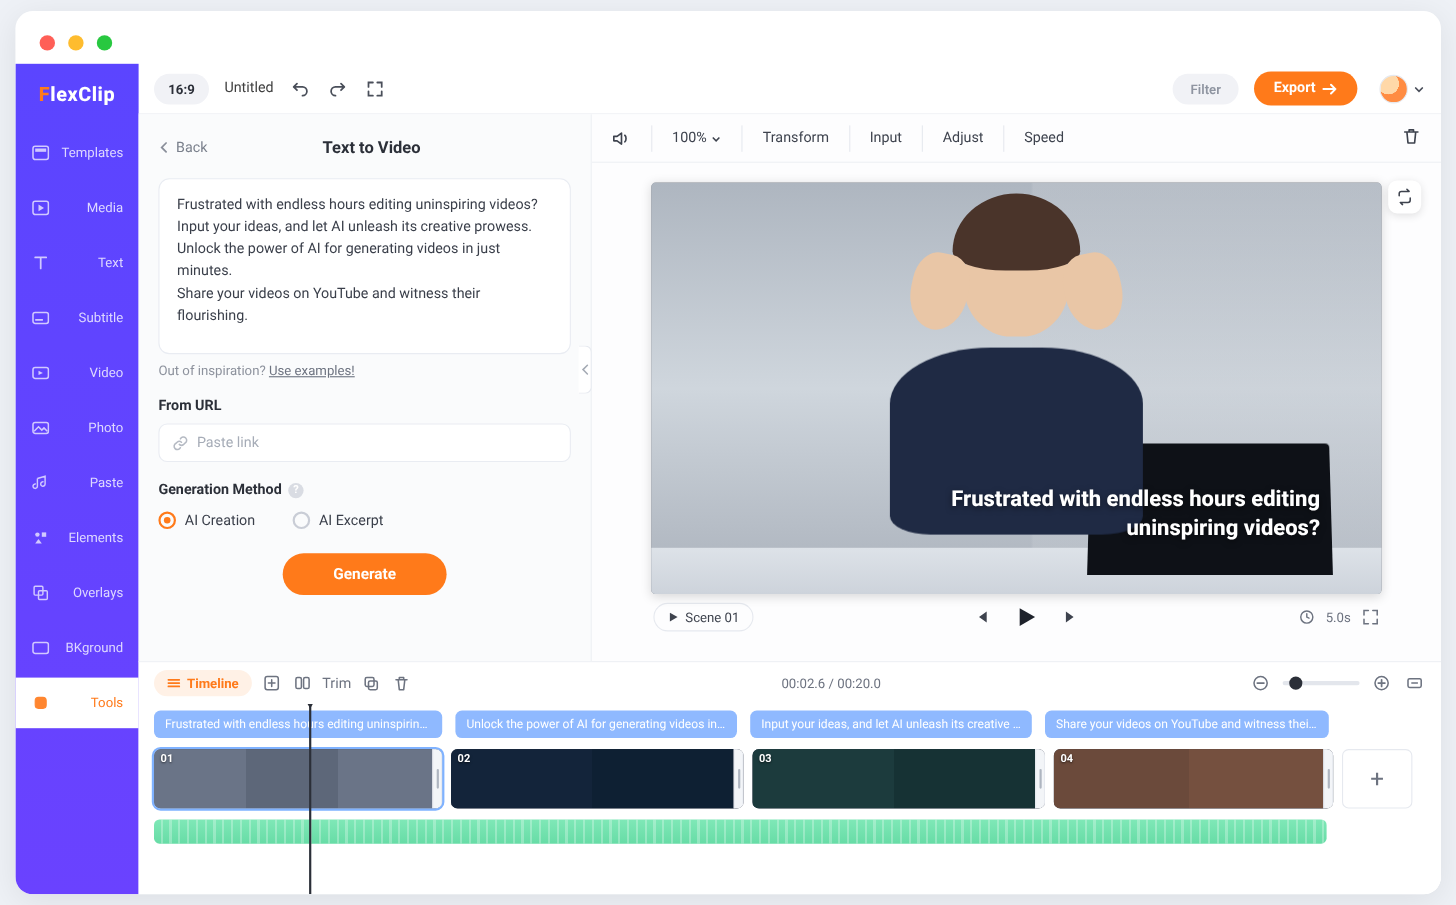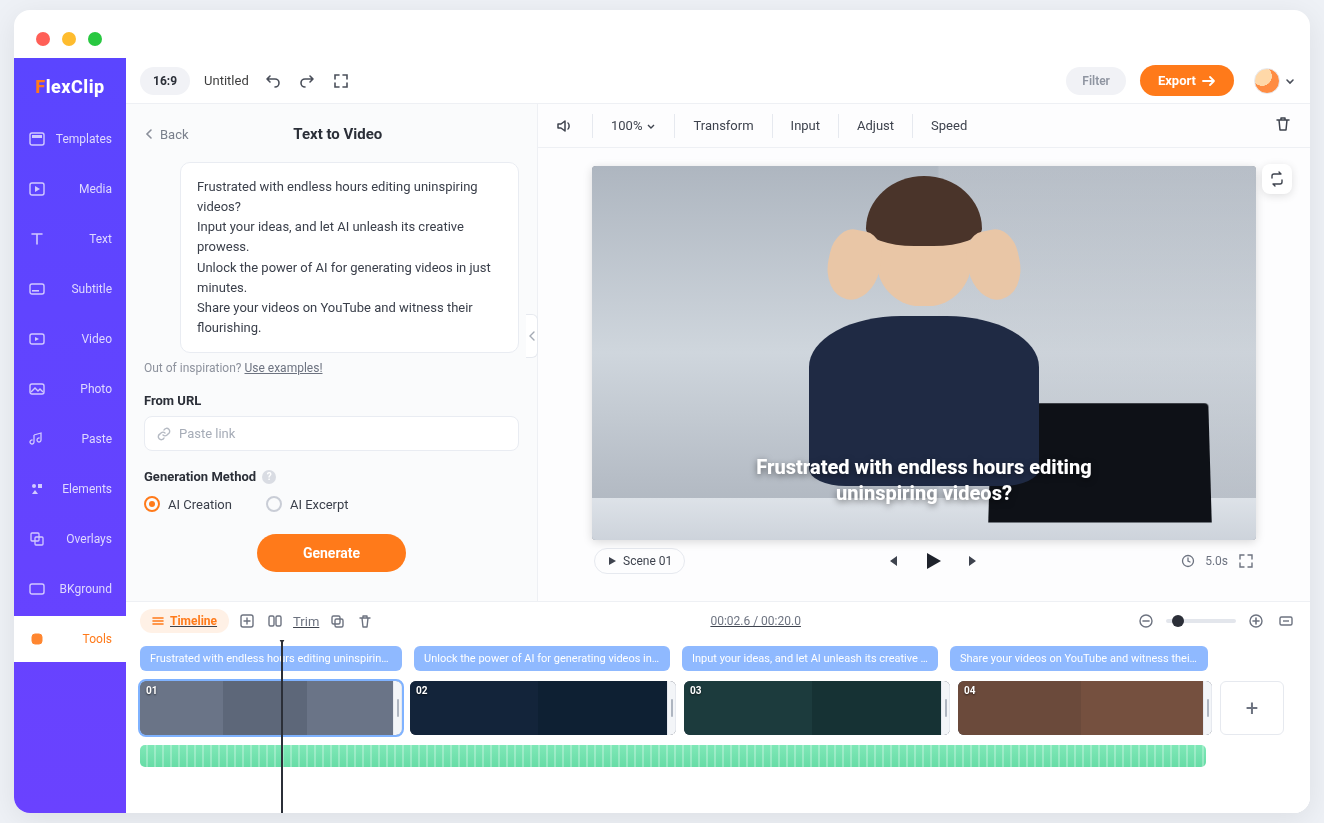--- a/index.html
+++ b/index.html
@@ -44,21 +44,21 @@
   
   .mid { flex:1; display:flex; min-height:0; }
 
   
   .panel { width:412px; min-width:412px; background:#fafbfc; border-right:1px solid #eef0f4; display:flex; flex-direction:column; padding:16px 18px 10px 18px; position:relative; }
 
   .panel-header { display:flex; align-items:center; height:28px; margin-bottom:14px; }
   .back-btn { display:flex; align-items:center; gap:6px; color:#7a808c; font-size:13px; cursor:pointer; }
   .panel-title { flex:1; text-align:center; font-weight:700; font-size:15px; color:#2b2f38; margin-right:32px; }
 
-  .prompt-box { background:#fff; border:1px solid #e9ecf2; border-radius:10px; padding:14px 16px; font-size:13px; line-height:1.55; color:#3a3f4a; min-height:160px;margin-left:36px; }
+  .prompt-box { background:#fff; border:1px solid #e9ecf2; border-radius:10px; padding:14px 16px; font-size:13px; line-height:1.55; color:#3a3f4a; min-height:160px; }
   .inspiration { margin-top:8px; font-size:12px; color:#8d929d; }
   .inspiration .link { text-decoration:underline; cursor:pointer; color:#6d7380; }
 
   .section-label { margin-top:18px; font-size:13px; font-weight:700; color:#2b2f38; display:flex; align-items:center; gap:6px;}
   .section-label .q { width:14px; height:14px; border-radius:50%; background:#d9dce3; color:#fff; font-size:10px; display:flex; align-items:center; justify-content:center; }
 
   .url-input { margin-top:8px; display:flex; align-items:center; gap:8px; background:#fff; border:1px solid #e9ecf2; border-radius:8px; padding:9px 12px; color:#9aa0ab; font-size:13px; }
   .url-input input { flex:1; border:none; outline:none; font-size:13px; color:#3a3f4a; background:transparent; }
   .url-input input::placeholder { color:#a6acb7; }
 
@@ -91,34 +91,34 @@
   }
   .person { position:absolute; left:50%; top:30px; transform:translateX(-50%); }
   .head { width:96px; height:110px; background:#e9c6a6; border-radius:48% 48% 46% 46% / 58% 58% 44% 44%; position:relative; }
   .hair { position:absolute; top:-20px; left:-10px; width:116px; height:70px; background:#4a342a; border-radius:60% 60% 50% 50% / 90% 90% 30% 30%; }
   .hand { position:absolute; width:52px; height:70px; background:#e9c6a6; border-radius:40% 40% 50% 50%; }
   .hand.l { left:-48px; top:34px; transform:rotate(12deg); }
   .hand.r { right:-48px; top:34px; transform:rotate(-12deg); }
   .torso { position:absolute; top:120px; left:50%; transform:translateX(-50%); width:230px; height:170px; background:#1f2a44; border-radius:40% 40% 16% 16% / 30% 30% 10% 10%; }
   .laptop { position:absolute; right:46px; bottom:18px; width:220px; height:120px; background:#0e1117; border-radius:4px 4px 0 0; transform:perspective(400px) rotateX(6deg); }
   .desk { position:absolute; left:0; right:0; bottom:0; height:42px; background:linear-gradient(180deg,#dde2e8 0%, #cdd3db 100%); }
-  .caption { position:absolute; left:0; right:0; bottom:34px; text-align:center; color:#fff; font-weight:800; font-size:20px; line-height:1.3; padding:0 40px; text-shadow:0 2px 6px rgba(0,0,0,.5); }
+  .caption { position:absolute; left:0; right:0; bottom:48px; text-align:right; color:#fff; font-weight:800; font-size:20px; line-height:1.3; padding:0 56px; text-shadow:0 2px 6px rgba(0,0,0,.5); }
 
   .loop-btn { position:absolute; right:18px; top:16px; width:30px; height:30px; background:#fff; border-radius:8px; display:flex; align-items:center; justify-content:center; box-shadow:0 2px 8px rgba(0,0,0,.12); cursor:pointer;}
 
   .play-ctrl { width:664px; display:flex; align-items:center; justify-content:space-between; padding:8px 2px 2px 2px; }
   .pc-left { display:flex; align-items:center; gap:14px; }
   .scene-chip { border:1px solid #e6e9ef; border-radius:16px; padding:5px 12px; font-size:12px; display:flex; align-items:center; gap:6px; color:#3e434e; }
   .pc-mid { display:flex; align-items:center; gap:22px; }
   .pc-mid .big { font-size:22px; }
   .pc-right { display:flex; align-items:center; gap:10px; color:#6d7380; font-size:12px; }
 
   
   .timeline { height:212px; border-top:1px solid #eef0f4; background:#fff; display:flex; flex-direction:column; }
-  .tl-bar { height:38px; display:flex; align-items:center; padding:0 14px; gap:8px; font-size:13px; color:#3e434e;text-decoration:underline; }
+  .tl-bar { height:38px; display:flex; align-items:center; padding:0 14px; gap:8px; font-size:13px; color:#3e434e; }
   .tl-tab { background:#fff1e6; color:#ff7a1a; border-radius:14px; padding:5px 12px; font-size:12px; font-weight:700; display:flex; align-items:center; gap:6px;}
   .tl-bar .ico-btn { width:20px; height:20px; display:flex; align-items:center; justify-content:center; cursor:pointer; color:#6d7380; }
   .tl-bar .flex1 { flex:1; }
   .timecode { color:#6d7380; font-size:12px; }
   .zoom-group { display:flex; align-items:center; gap:10px; }
   .slider { width:70px; height:4px; background:#e3e6ec; border-radius:2px; position:relative; }
   .slider:after{ content:""; position:absolute; left:6px; top:-4px; width:12px; height:12px; background:#2b2f38; border-radius:50%; }
 
   .tl-body { flex:1; position:relative; overflow:hidden; padding:6px 14px 10px 14px; }
 

